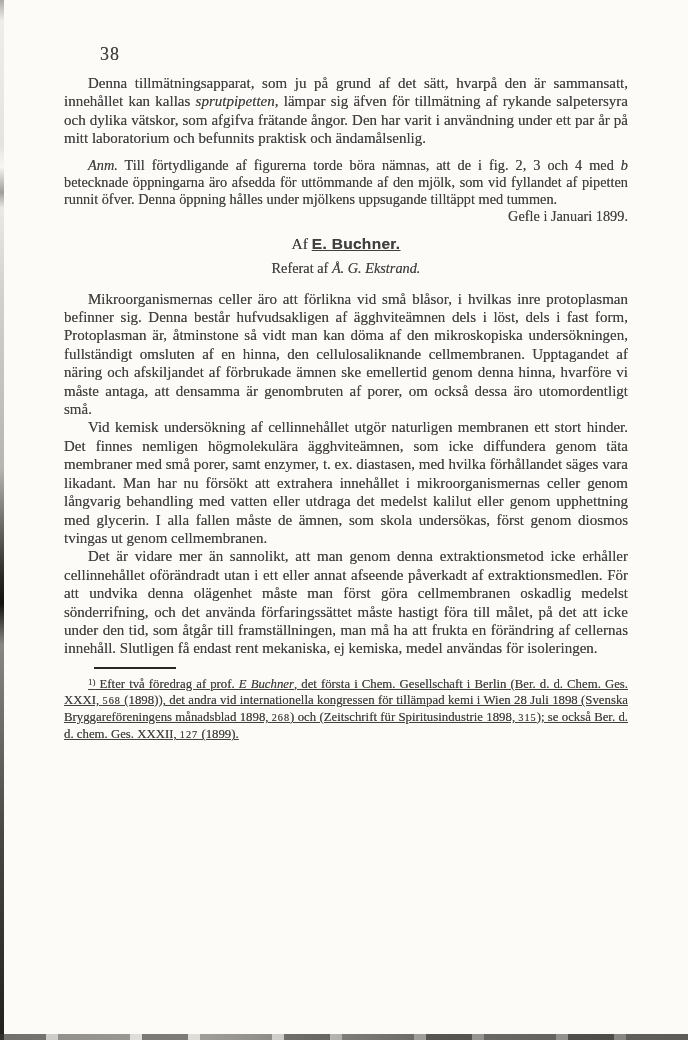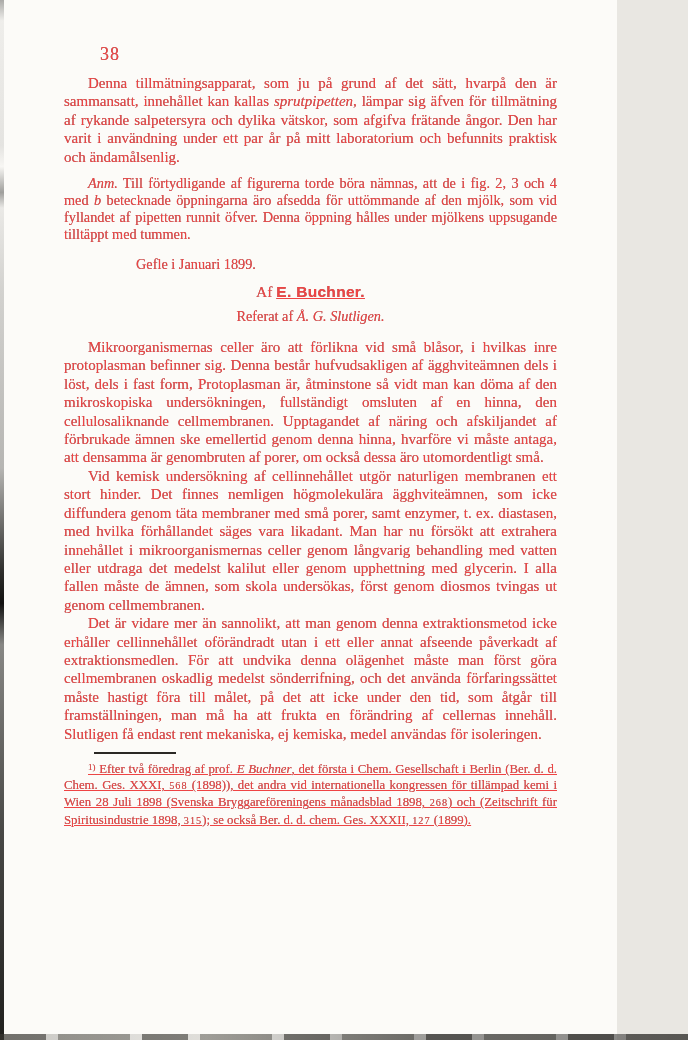--- a/index.html
+++ b/index.html
@@ -3,24 +3,24 @@
 <meta charset="utf-8">
 <style>
   html, body { margin: 0; padding: 0; }
   body {
     width: 688px; height: 1040px;
     background: #e9e7e2;
     overflow: hidden;
   }
   .page {
     position: relative;
-    width: 617px; height: 1040px;
+    width: 688px; height: 1040px;
     box-sizing: border-box;
     background: #fcfbf8;
-    color: #ef4444;
+    color: #404040;
     font-family: "Liberation Serif", serif;
     padding: 44px 60px 0 64px;
     text-shadow: 0 0 0.4px rgba(30,28,25,0.55);
   }
   .pagenum {
     font-size: 18px;
     margin-left: 36px;
     margin-bottom: 9px;
     letter-spacing: 1px;
   }
@@ -35,21 +35,22 @@
   .note-p {
     font-size: 14.3px;
     line-height: 17px;
     text-align: justify;
     text-indent: 24px;
   }
   .dateline {
     font-size: 14.3px;
     line-height: 17px;
     text-indent: 72px;
-    margin-top: 13px;
+    margin-top: 0;
+    text-align: right;
   }
   .title {
     margin: 21px 0 0 0;
     font-size: 25px;
     font-weight: normal;
     text-align: center;
     letter-spacing: 0.5px;
     word-spacing: 5px;
     line-height: 30px;
   }
@@ -129,21 +130,21 @@
   <p class="body-p"><span>Denna tillmätningsapparat, som ju på grund af det sätt, hvarpå den är sammansatt, innehållet kan kallas </span><em>sprutpipetten</em><span>, lämpar sig äfven för tillmätning af rykande salpetersyra och dylika vätskor, som afgifva frätande ångor. Den har varit i användning under ett par år på mitt laboratorium och befunnits praktisk och ändamålsenlig.</span></p>
 
   <div class="note-block">
     <p class="note-p"><em>Anm.</em><span> Till förtydligande af figurerna torde böra nämnas, att de i fig. 2, 3 och 4 med </span><em>b</em><span> betecknade öppningarna äro afsedda för uttömmande af den mjölk, som vid fyllandet af pipetten runnit öfver. Denna öppning hålles under mjölkens uppsugande tilltäppt med tummen.</span></p>
     <p class="dateline">Gefle i Januari 1899.</p>
   </div>
 
 
   <p class="byline"><span>Af </span><span class="author">E. Buchner.</span></p>
 
-  <p class="referat"><span>Referat af </span><em>Å. G. Slutligen.</em></p>
+  <p class="referat"><span>Referat af </span><em>Å. G. Ekstrand.</em></p>
 
   <p class="body-p main-start">Mikroorganismernas celler äro att förlikna vid små blåsor, i hvilkas inre protoplasman befinner sig. Denna består hufvudsakligen af ägghviteämnen dels i löst, dels i fast form, Protoplasman är, åtminstone så vidt man kan döma af den mikroskopiska undersökningen, fullständigt omsluten af en hinna, den cellulosaliknande cellmembranen. Upptagandet af näring och afskiljandet af förbrukade ämnen ske emellertid genom denna hinna, hvarföre vi måste antaga, att densamma är genombruten af porer, om också dessa äro utomordentligt små.</p>
   <p class="body-p">Vid kemisk undersökning af cellinnehållet utgör naturligen membranen ett stort hinder. Det finnes nemligen högmolekulära ägghviteämnen, som icke diffundera genom täta membraner med små porer, samt enzymer, t. ex. diastasen, med hvilka förhållandet säges vara likadant. Man har nu försökt att extrahera innehållet i mikroorganismernas celler genom långvarig behandling med vatten eller utdraga det medelst kalilut eller genom upphettning med glycerin. I alla fallen måste de ämnen, som skola undersökas, först genom diosmos tvingas ut genom cellmembranen.</p>
   <p class="body-p">Det är vidare mer än sannolikt, att man genom denna extraktionsmetod icke erhåller cellinnehållet oförändradt utan i ett eller annat afseende påverkadt af extraktionsmedlen. För att undvika denna olägenhet måste man först göra cellmembranen oskadlig medelst sönderrifning, och det använda förfaringssättet måste hastigt föra till målet, på det att icke under den tid, som åtgår till framställningen, man må ha att frukta en förändring af cellernas innehåll. Slutligen få endast rent mekaniska, ej kemiska, medel användas för isoleringen.</p>
 
   <div class="footnote-block">
     <div class="fn-rule"></div>
     <p class="fn-p"><sup>1)</sup><span> Efter två föredrag af prof. </span><em>E Buchner</em><span>, det första i Chem. Gesellschaft i Berlin (Ber. d. d. Chem. Ges. XXXI, </span><span class="fig">568</span><span> (1898)), det andra vid internationella kongressen för tillämpad kemi i Wien 28 Juli 1898 (Svenska Bryggareföreningens månadsblad 1898, </span><span class="fig">268</span><span>) och (Zeitschrift für Spiritusindustrie 1898, </span><span class="fig">315</span><span>); se också Ber. d. d. chem. Ges. XXXII, </span><span class="fig">127</span><span> (1899).</span></p>
   </div>
 

